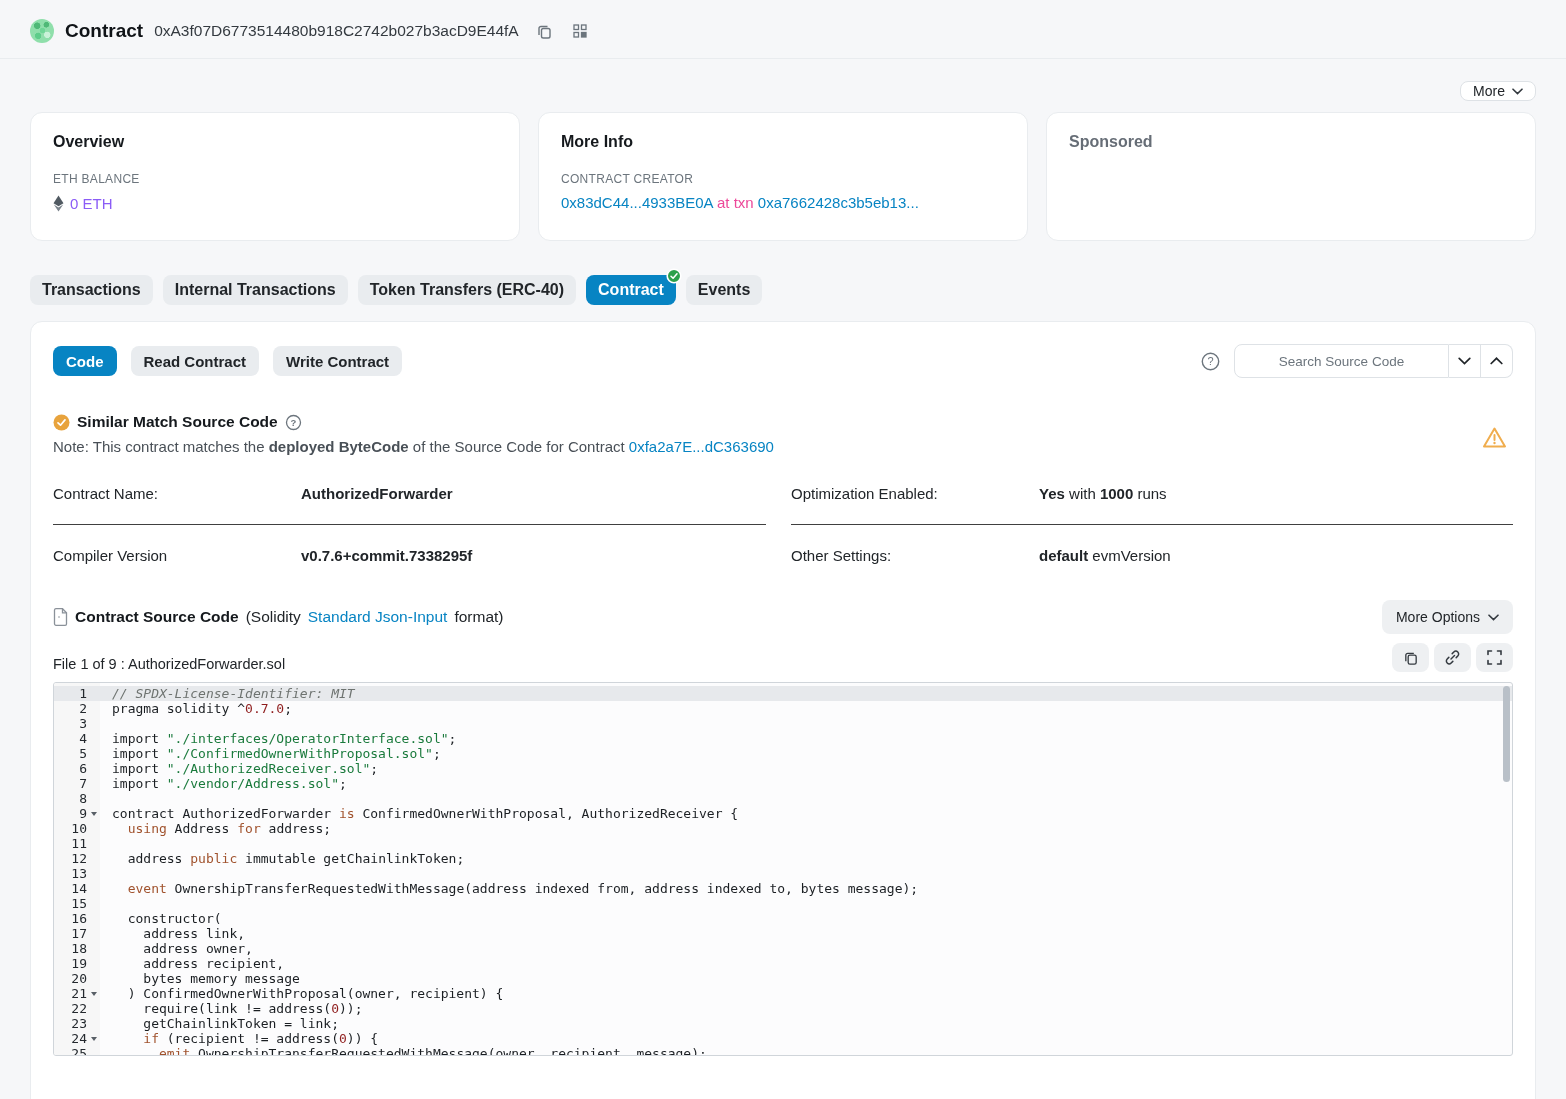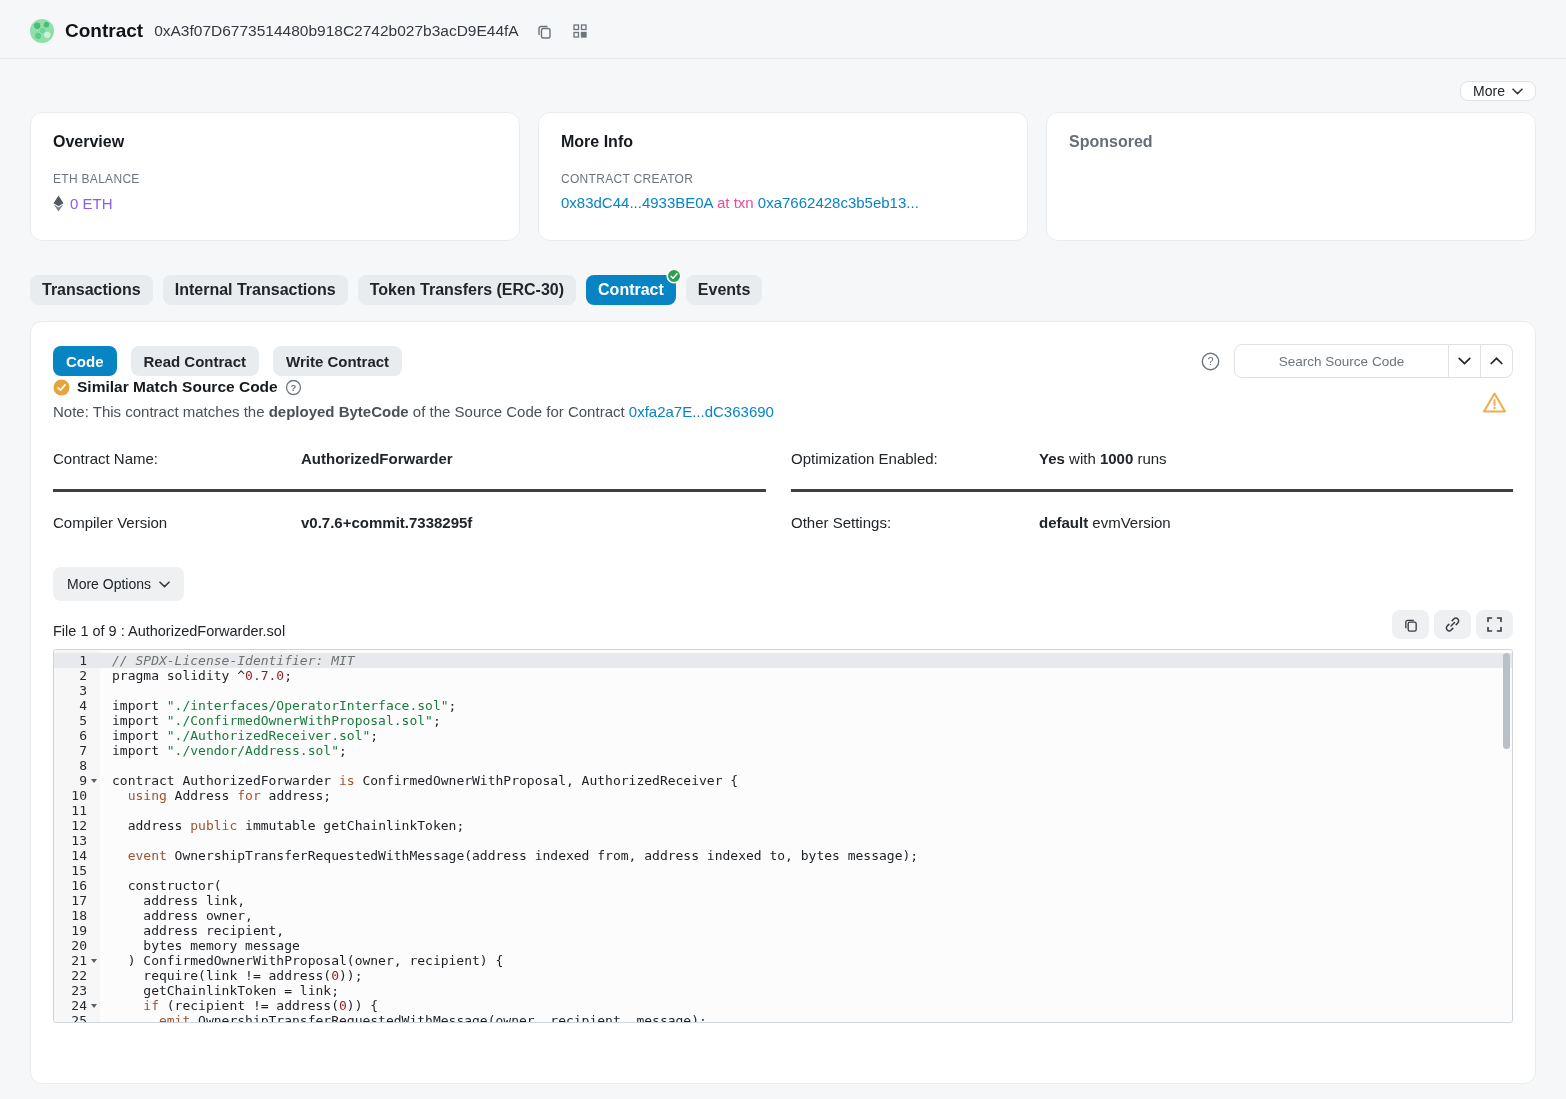--- a/index.html
+++ b/index.html
@@ -59,32 +59,32 @@
   .subtab.active { background:#0784c3; color:#fff; }
 
   .search-wrap { display:flex; align-items:center; gap:13px; }
   .search-group { display:flex; }
   .search-input { width:215px; height:34px; border:1px solid #dee2e6; border-right:1px solid #dee2e6; border-radius:8px 0 0 8px; padding:0 12px; font-size:13.5px; font-family:"Liberation Sans",sans-serif; color:#212529; outline:none; background:#fff;text-align:center; }
   .search-input::placeholder { color:#6c757d; }
   .search-btn { width:32px; height:34px; background:#fff; border:1px solid #dee2e6; border-left:none; display:flex; align-items:center; justify-content:center; cursor:pointer; padding:0; }
   .search-btn.last { border-radius:0 8px 8px 0; }
 
   
-  .match-section { position:relative; }
+  .match-section { position:relative; margin-top:35px; }
   .match-title-row { display:flex; align-items:center; gap:7px; font-size:15.5px; font-weight:700; color:#15191d; }
   .match-note { margin-top:7px; font-size:15px; color:#495057; }
   .match-note .b { font-weight:700; color:#495057; }
   .warn-icon { position:absolute; right:6px; top:13px; }
 
   
   .meta { display:flex; gap:25px; margin-top:30px; }
   .meta-col.left { width:713px; flex:none; }
   .meta-col.right { flex:1; }
   .meta-row { display:flex; align-items:flex-start; padding:0 0 22px; }
-  .meta-row.first { border-bottom:3px solid #404040; }
+  .meta-row.first { border-bottom:1px solid #404040; }
   .meta-row.second { padding-top:22px; padding-bottom:0; }
   .meta-label { width:248px; flex:none; font-size:15px; color:#212529; }
   .meta-value { font-size:15px; color:#212529; }
   .meta-value .b { font-weight:700; }
 
   
   .source-header { display:flex; justify-content:space-between; align-items:center; margin-top:36px; }
   .source-title { display:flex; align-items:center; gap:7px; font-size:15.5px; color:#212529; }
   .source-title .bold { font-weight:700; color:#15191d; }
   .btn-gray { background:#eef0f2; border:none; border-radius:8px; height:34px; padding:0 14px; font-size:14px; color:#212529; display:flex; align-items:center; gap:8px; cursor:pointer; font-family:"Liberation Sans",sans-serif; }
@@ -172,21 +172,21 @@
   </div>
 
   <div class="tabs">
       <div class="tab">
         <span>Transactions</span>
       </div>
       <div class="tab">
         <span>Internal Transactions</span>
       </div>
       <div class="tab">
-        <span>Token Transfers (ERC-30)</span>
+        <span>Token Transfers (ERC-40)</span>
       </div>
       <div class="tab active">
         <span>Contract</span>
         <svg class="tab-badge" width="16" height="16" viewBox="0 0 16 16">
           <circle cx="8" cy="8" r="6.8" fill="#2ba04a" stroke="#fff" stroke-width="1.6"></circle>
           <path d="M5 8.2 L7.1 10.3 L11 5.8" stroke="#fff" stroke-width="1.5" fill="none" stroke-linecap="round" stroke-linejoin="round"></path>
         </svg>
       </div>
       <div class="tab">
         <span>Events</span>
@@ -268,20 +268,31 @@
             <span class="meta-value"><span class="b">Yes</span><span> with </span><span class="b">1000</span><span> runs</span></span>
           </div>
           <div class="meta-row second">
             <span class="meta-label">Other Settings:</span>
             <span class="meta-value"><span class="b">default</span><span> evmVersion</span></span>
           </div>
         </div>
     </div>
 
     <div class="source-header">
+      <div class="source-title">
+        <svg width="15" height="18" viewBox="0 0 15 18" fill="none" stroke="#8a9199" stroke-width="1.3">
+          <path d="M1.5 2 a1.5 1.5 0 0 1 1.5 -1.3 H9.5 L13.5 4.8 V16 a1.3 1.3 0 0 1 -1.3 1.3 H3 a1.5 1.5 0 0 1 -1.5 -1.5 Z"></path>
+          <path d="M9.5 0.7 V4.8 H13.5"></path>
+          <circle cx="6" cy="9" r="0.8" fill="#8a9199" stroke="none"></circle>
+        </svg>
+        <span class="bold">Contract Source Code</span>
+        <span>(Solidity </span>
+          <a class="link">Standard Json-Input</a>
+          <span> format)</span>
+      </div>
       <button class="btn-gray">
         <span>More Options</span>
         <svg width="11" height="7" viewBox="0 0 11 7" fill="none" stroke="#343a40" stroke-width="1.6" stroke-linecap="round">
             <path d="M1 1.2 L5.5 5.6 L10 1.2"></path>
           </svg>
       </button>
     </div>
 
     <div class="file-row">
       <span class="file-label">File 1 of 9 : AuthorizedForwarder.sol</span>

